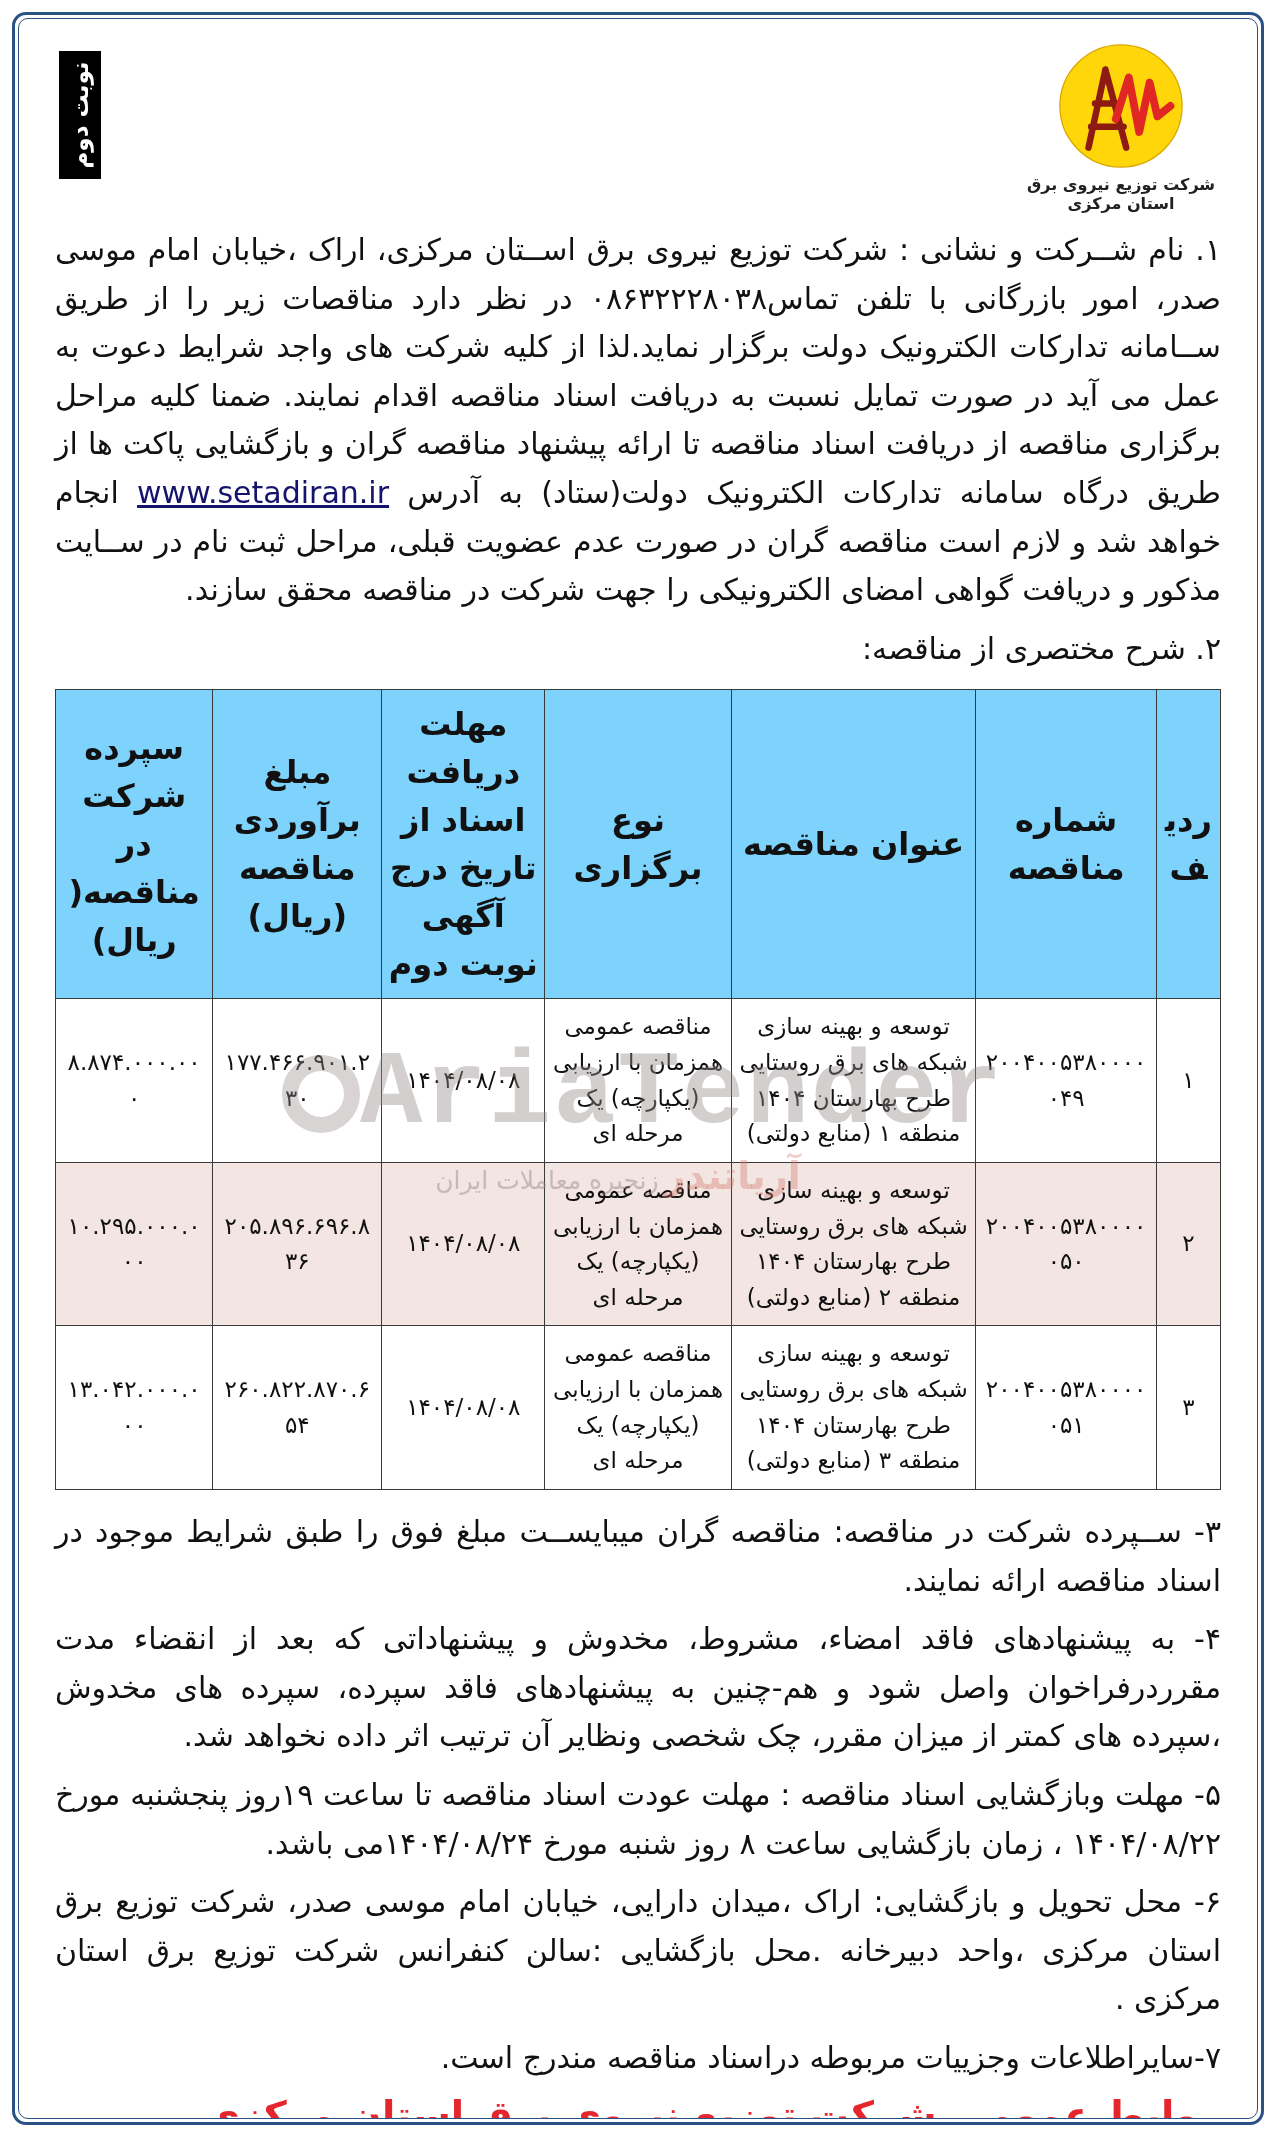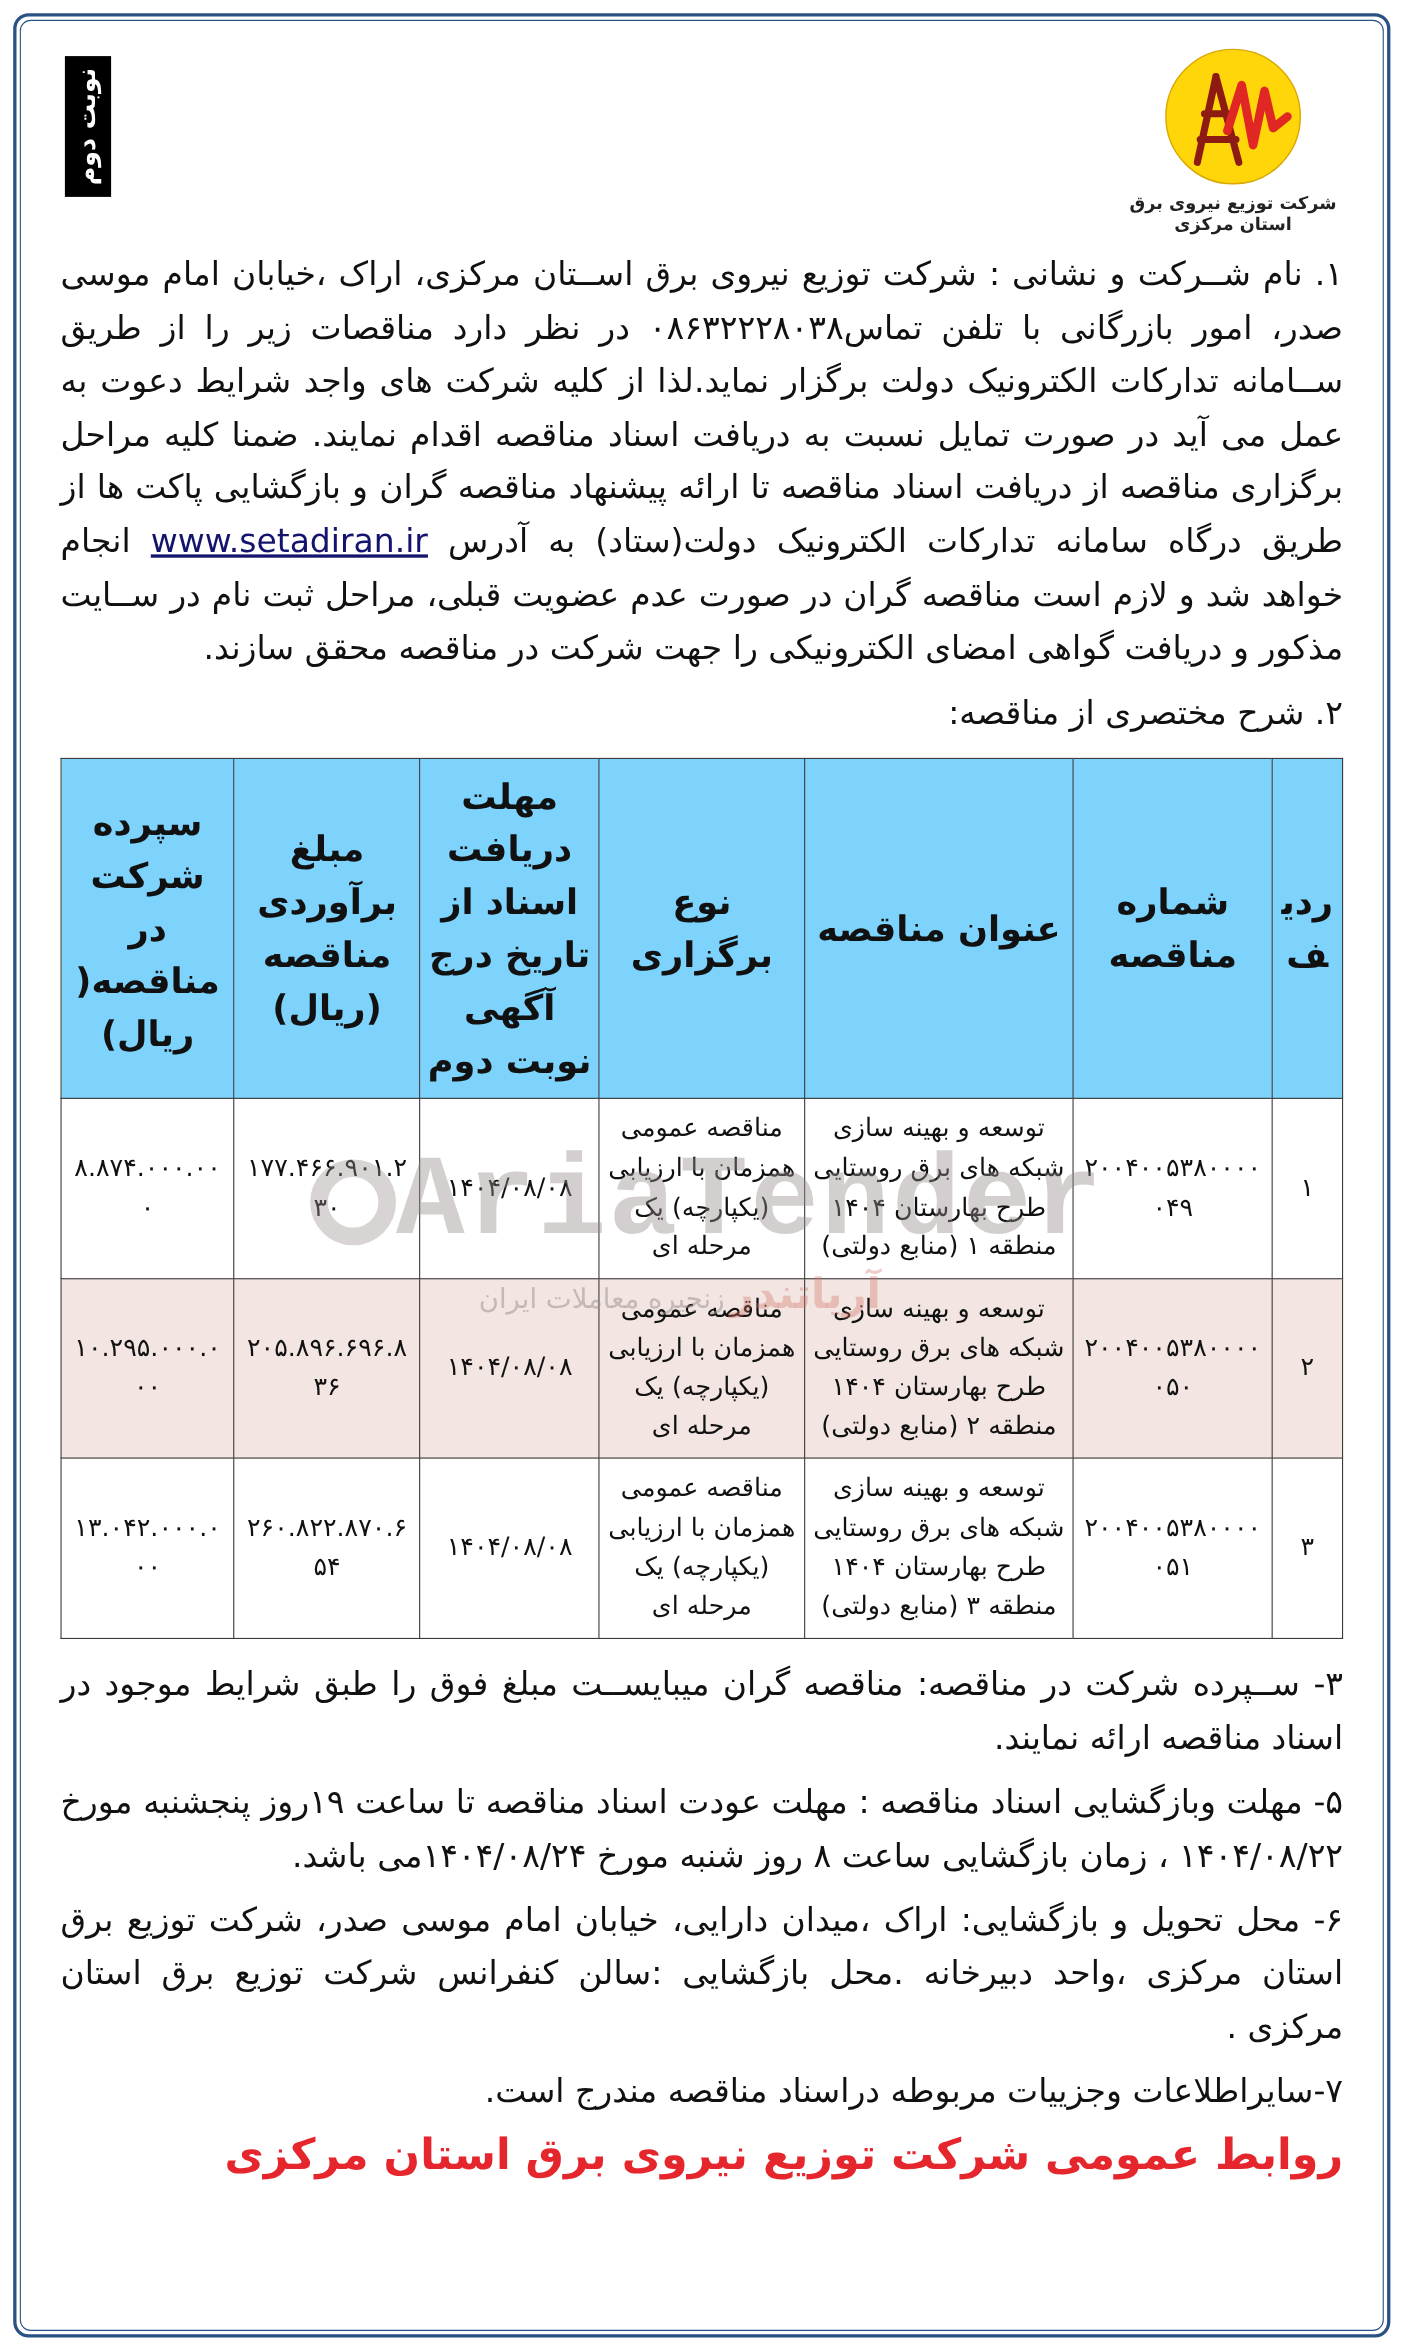--- a/index.html
+++ b/index.html
@@ -177,20 +177,21 @@
       <div class="watermark">
         <div class="wm-brand"><span class="wm-circle"></span><span>AriaTender</span></div>
         <div class="wm-sub">
           <span class="wm-line3">آریاتندر</span>
           <span class="wm-line2">زنجیره معاملات ایران</span>
         </div>
       </div>
     </div>
 
     <p class="para">۳- ســپرده شرکت در مناقصه: مناقصه گران میبایســت مبلغ فوق را طبق شرایط موجود در اسناد مناقصه ارائه نمایند.</p>
+    <p class="para">۴- به پیشنهادهای فاقد امضاء، مشروط، مخدوش و پیشنهاداتی که بعد از انقضاء مدت مقرردرفراخوان واصل شود و هم-چنین به پیشنهادهای فاقد سپرده، سپرده های مخدوش ،سپرده های کمتر از میزان مقرر، چک شخصی ونظایر آن ترتیب اثر داده نخواهد شد.</p>
     <p class="para">۵- مهلت وبازگشایی اسناد مناقصه : مهلت عودت اسناد مناقصه تا ساعت ۱۹روز پنجشنبه مورخ ۱۴۰۴/۰۸/۲۲ ، زمان بازگشایی ساعت ۸ روز شنبه مورخ ۱۴۰۴/۰۸/۲۴می باشد.</p>
     <p class="para">۶- محل تحویل و بازگشایی: اراک ،میدان دارایی، خیابان امام موسی صدر، شرکت توزیع برق استان مرکزی ،واحد دبیرخانه .محل بازگشایی :سالن کنفرانس شرکت توزیع برق استان مرکزی .</p>
     <p class="para">۷-سایراطلاعات وجزییات مربوطه دراسناد مناقصه مندرج است.</p>
 
     <div class="footer-red">روابط عمومی شرکت توزیع نیروی برق استان مرکزی</div>
 
   </div>
 </div>
 
 </body></html>

